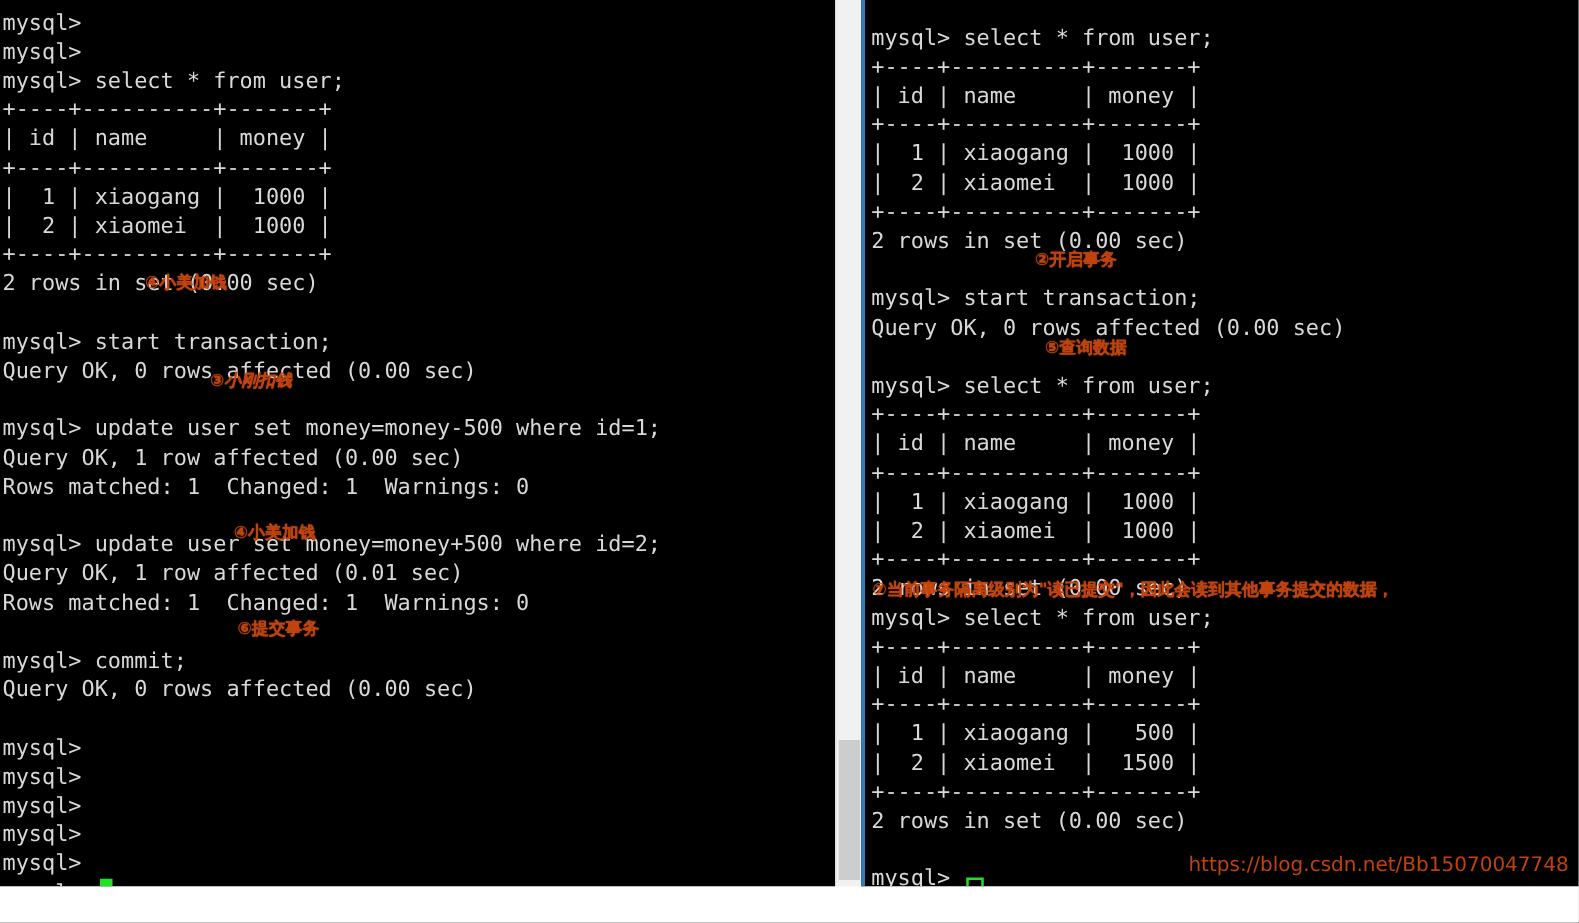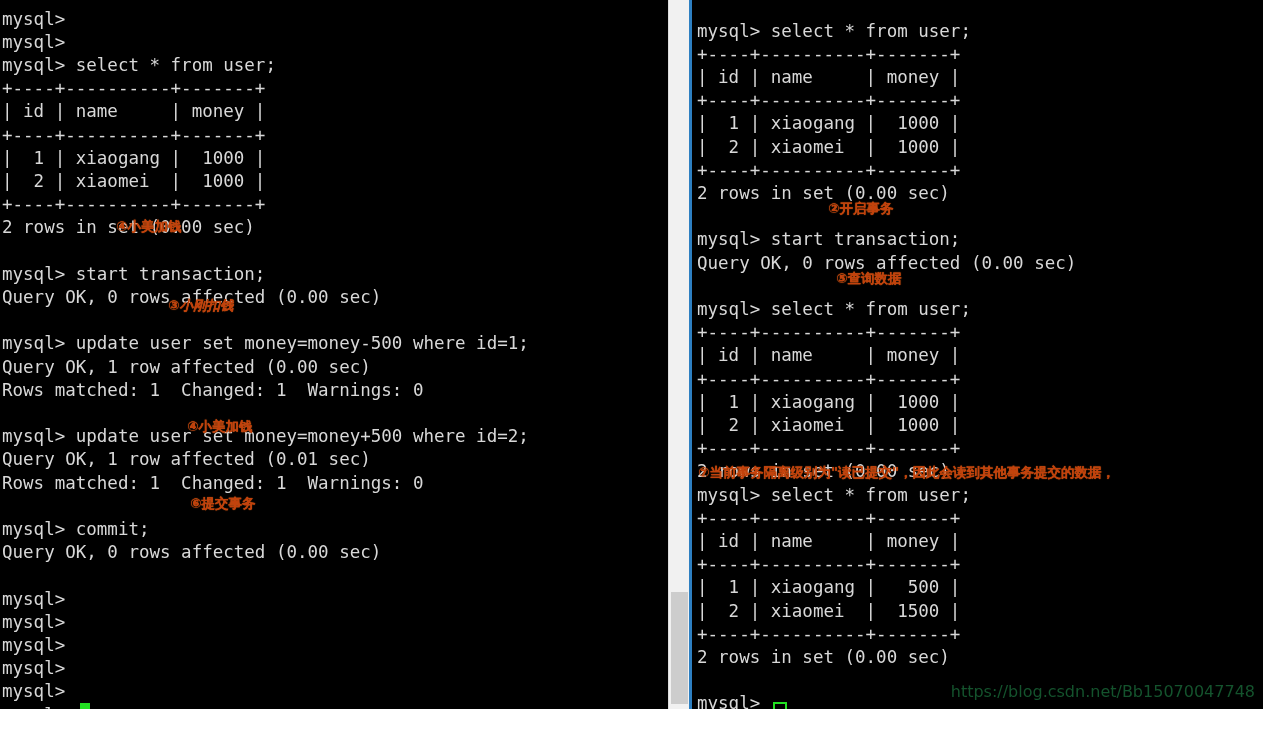--- a/index.html
+++ b/index.html
@@ -151,21 +151,21 @@
     border: 2px solid #22e022;
     box-sizing: border-box;
     background: transparent;
   }
 
   
   #watermark {
     position: absolute;
     right: 8px;
     bottom: 8px;
-    color: #14532d;
+    color: #c2410c;
     font-family: "DejaVu Sans", "Liberation Sans", sans-serif;
     font-size: 16px;
     white-space: pre;
   }
 </style>
 </head>
 <body>
 
 <div id="screen">
 

